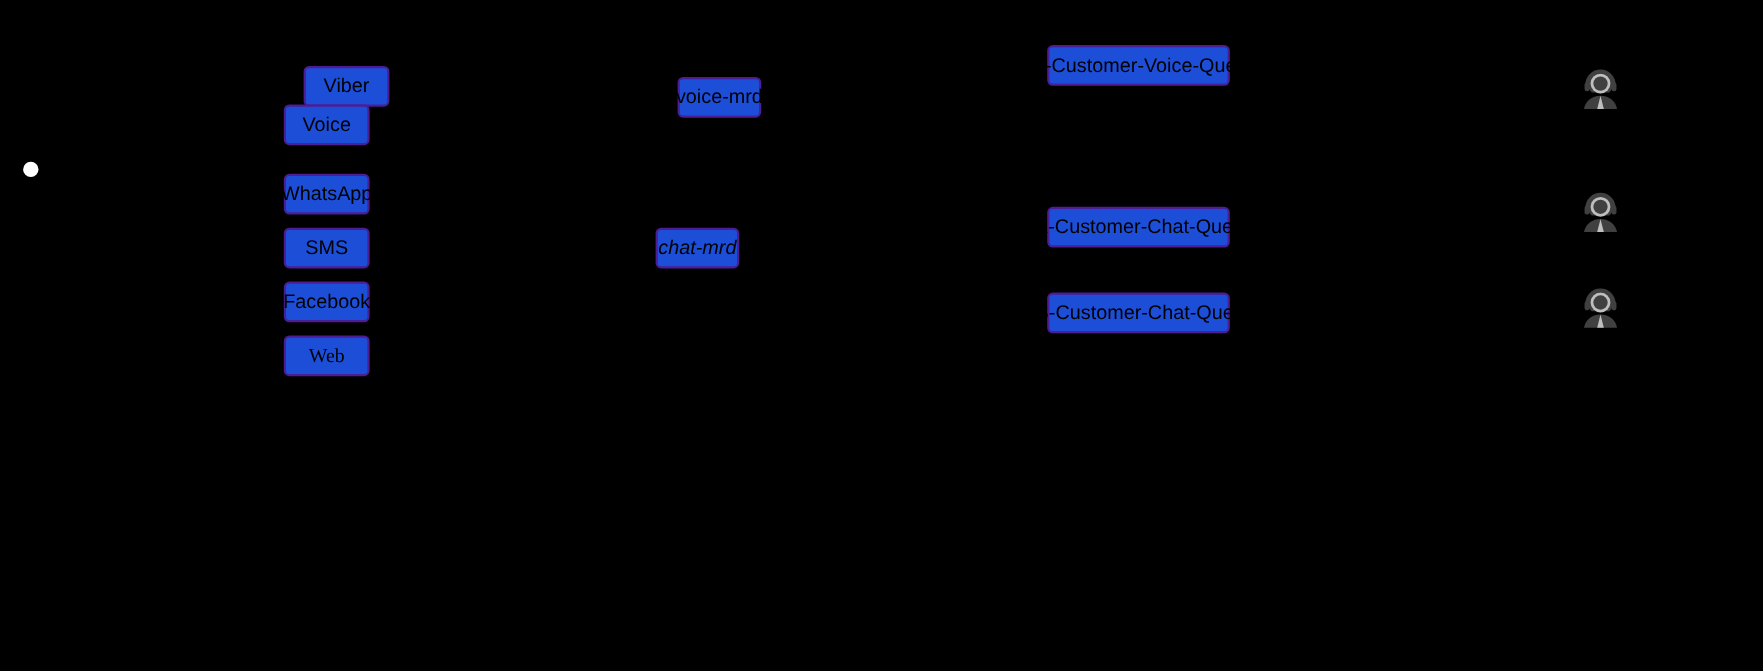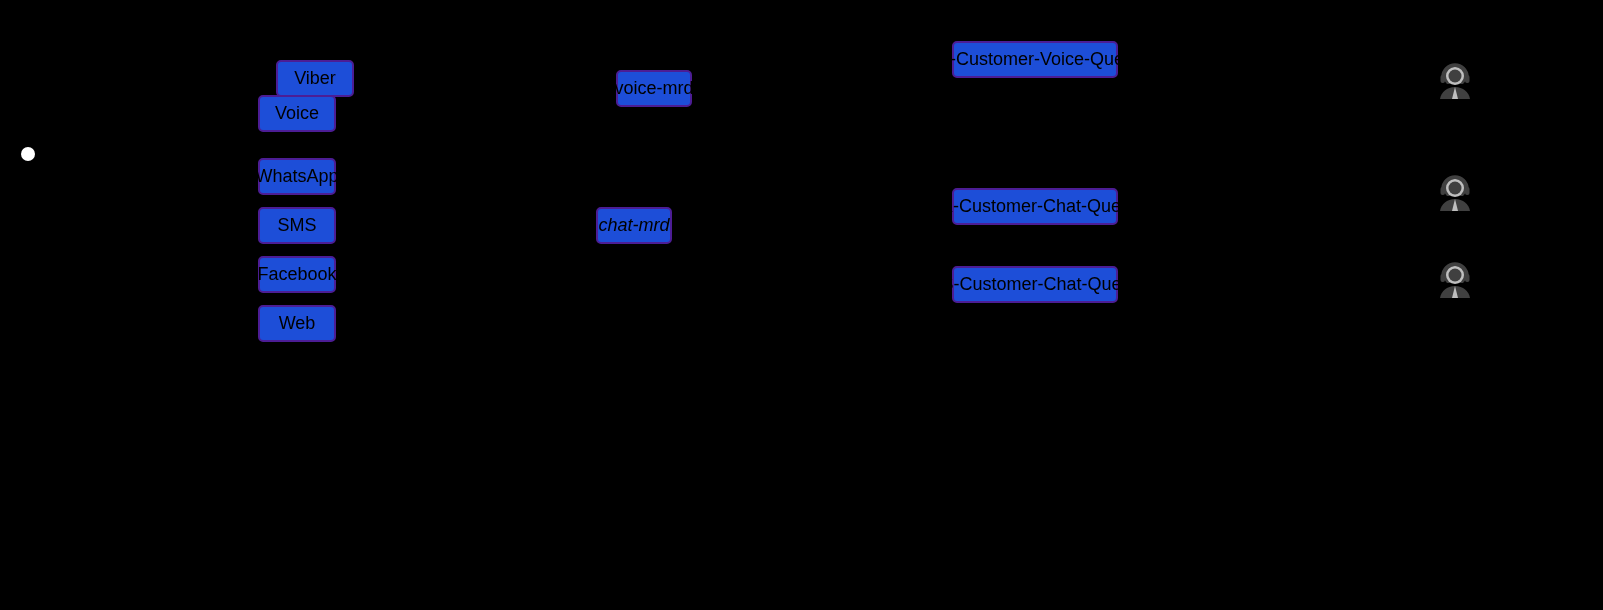--- a/index.html
+++ b/index.html
@@ -62,21 +62,21 @@
     </div>
   <div class="node" style="left: 258px; top: 158px; width: 78px; height: 37px;">
       <span>WhatsApp</span>
     </div>
   <div class="node" style="left: 258px; top: 207px; width: 78px; height: 37px; align-items: center;">
       <span>SMS</span>
     </div>
   <div class="node" style="left: 258px; top: 256px; width: 78px; height: 37px;">
       <span>Facebook</span>
     </div>
-  <div class="node" style="left: 258px; top: 305px; width: 78px; height: 37px;">
+  <div class="node" style="left: 258px; top: 305px; width: 78px; height: 37px; font-family: Liberation Serif, serif;">
       <span>Web</span>
     </div>
 
   <div class="node" style="left: 616px; top: 70px; width: 76px; height: 37px;">
       <span>voice-mrd</span>
     </div>
   <div class="node" style="left: 596px; top: 207px; width: 76px; height: 37px; font-style: italic;">
       <span>chat-mrd</span>
     </div>
 

